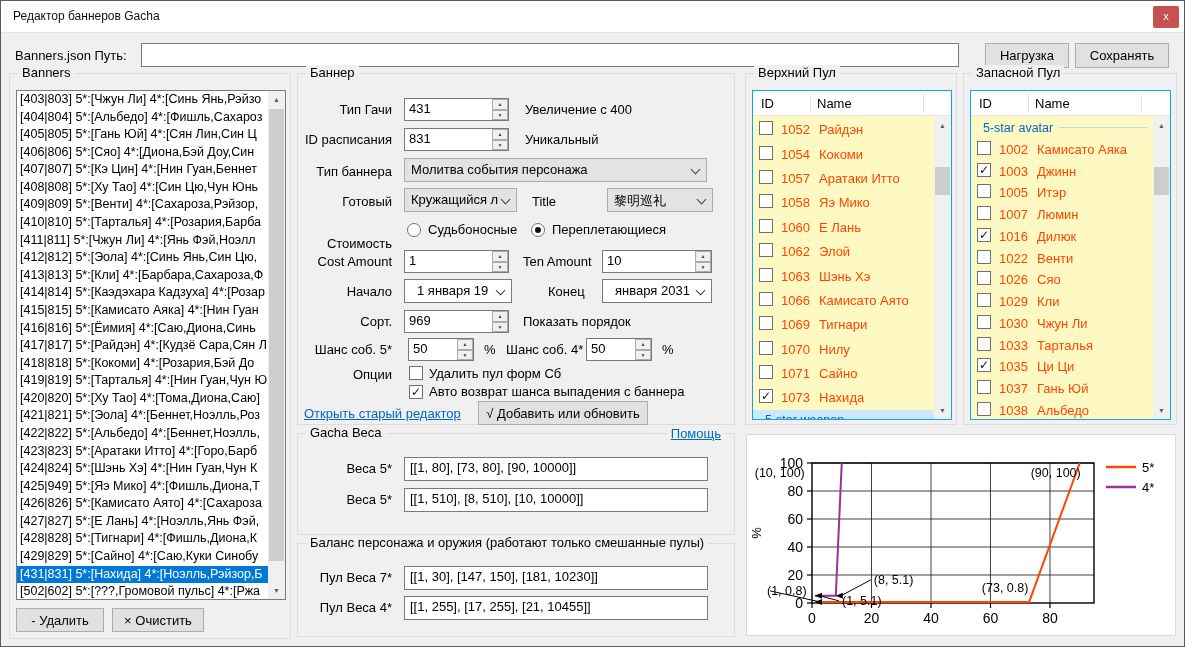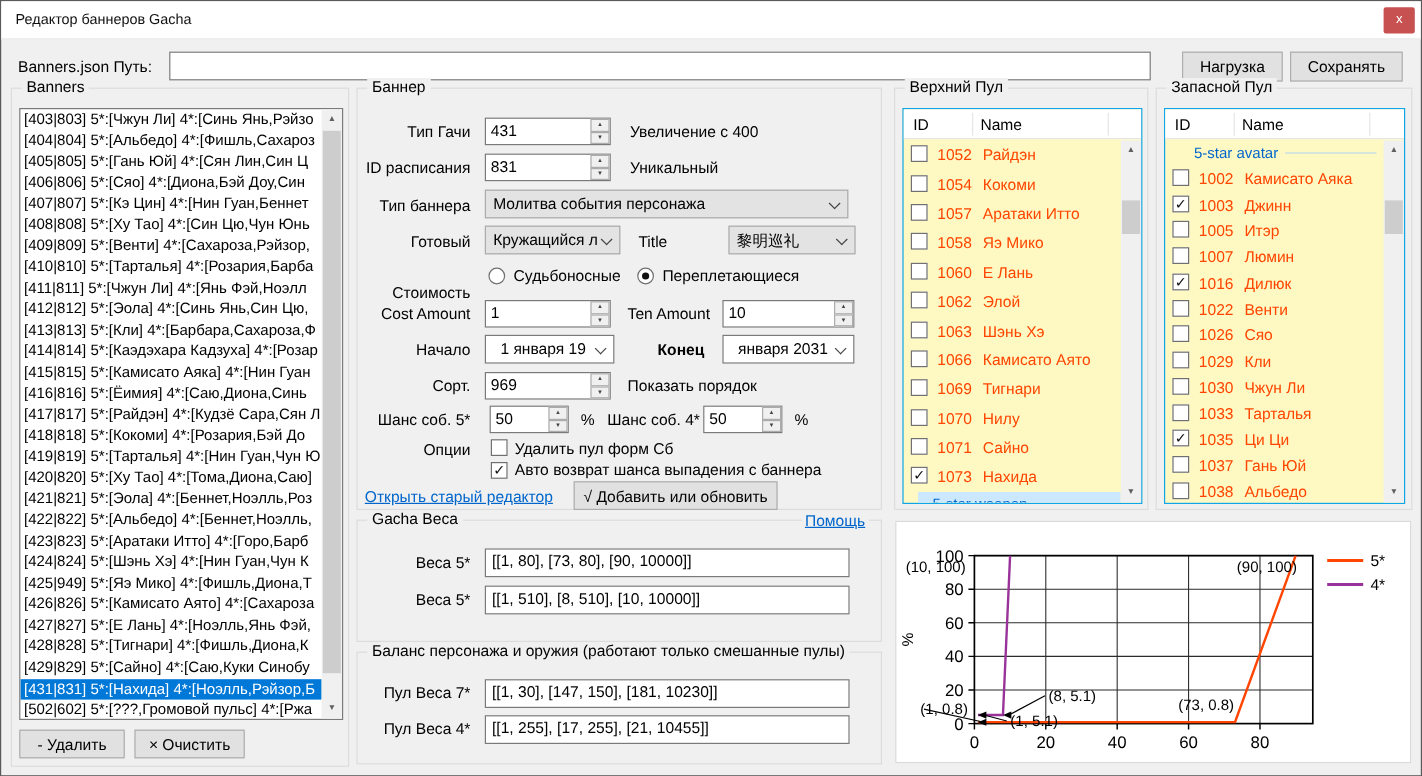--- a/index.html
+++ b/index.html
@@ -41,21 +41,21 @@
   .link { color:#0066CC; text-decoration:underline; cursor:pointer; }
   
   .pool-view { position:absolute; background:#fef9c3; border:1px solid #0ea5e9; overflow:hidden; }
   .pool-head { position:absolute; left:0; top:0; right:0; height:25px; background:#fff; border-bottom:1px solid #E5E5E5; }
   .pool-head .hsep { position:absolute; top:3px; width:1px; height:19px; background:#E5E5E5; }
   .pool-rows { position:absolute; left:0; top:26px; right:17px; bottom:0; overflow:hidden; }
   .pool-row { position:relative; width:100%; }
   .pool-row .cb { left:6px; top:50%; margin-top:-8px; }
   .pr-id { position:absolute; left:28px; top:50%; transform:translateY(-50%); color:#FF4500; }
   .pr-name { position:absolute; left:66px; top:50%; transform:translateY(-50%); color:#FF4500; white-space:nowrap; }
-  .pool-sep { position:relative; height:21px; display:flex; align-items:center; padding-left:12px; color:#0066CC; font-size:12.5px;margin-left:12px; }
+  .pool-sep { position:relative; height:21px; display:flex; align-items:center; padding-left:12px; color:#0066CC; font-size:12.5px; }
   .pool-sep .line { flex:1; height:1px; background:#BDD7EE; margin:0 6px; }
   .pool-sep.hl { background:#CCE8FF; }
   
   #chart-panel { position:absolute; left:745px; top:433px; width:430px; height:202px; background:#fff; border:1px solid #D9D9D9; }
 </style>
 </head>
 <body>
 
 <div id="win">
 
@@ -160,21 +160,21 @@
     <div class="spinner" style="left:304px;top:176px;width:110px;">
       <span class="val">10</span>
       <span class="spin-btns">
           <span class="sb">▲</span>
           <span class="sb">▼</span>
         </span>
     </div>
 
     <span class="lbl" style="right:342px;top:210px;">Начало</span>
     <div class="combo white" style="left:106px;top:205px;width:108px;padding-left:12px;">1 января 19</div>
-    <span class="lbl" style="left:250px;top:210px;font-weight:bold;">Конец</span>
+    <span class="lbl" style="left:250px;top:210px;">Конец</span>
     <div class="combo white" style="left:304px;top:205px;width:110px;padding-left:12px;">января  2031</div>
 
     <span class="lbl" style="right:342px;top:240px;">Сорт.</span>
     <div class="spinner" style="left:106px;top:236px;width:105px;">
       <span class="val">969</span>
       <span class="spin-btns">
           <span class="sb">▲</span>
           <span class="sb">▼</span>
         </span>
     </div>

